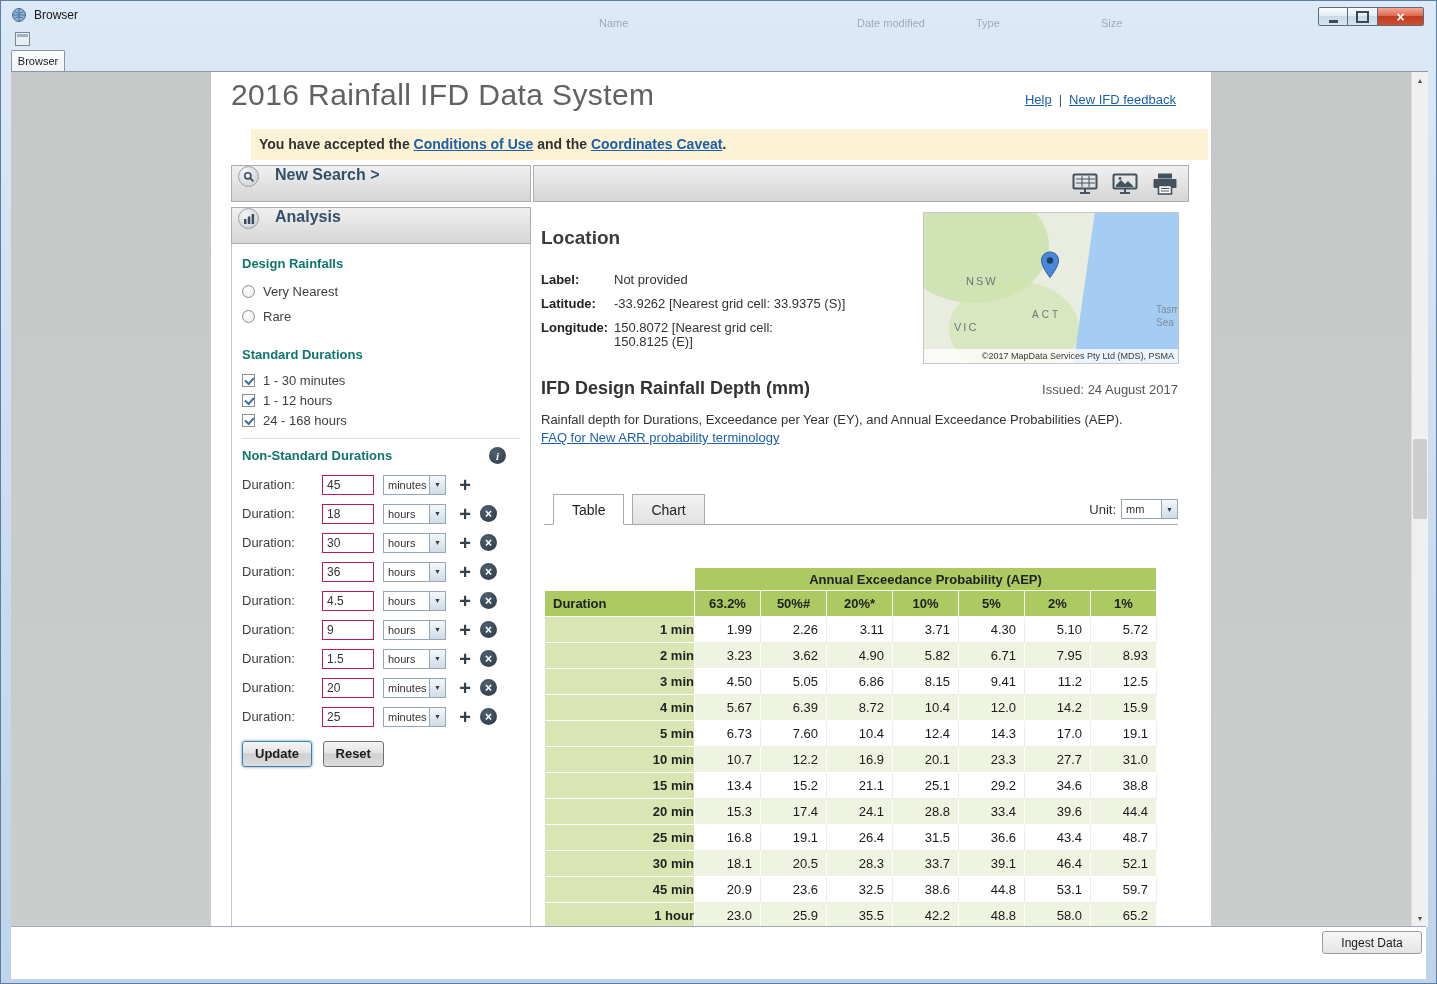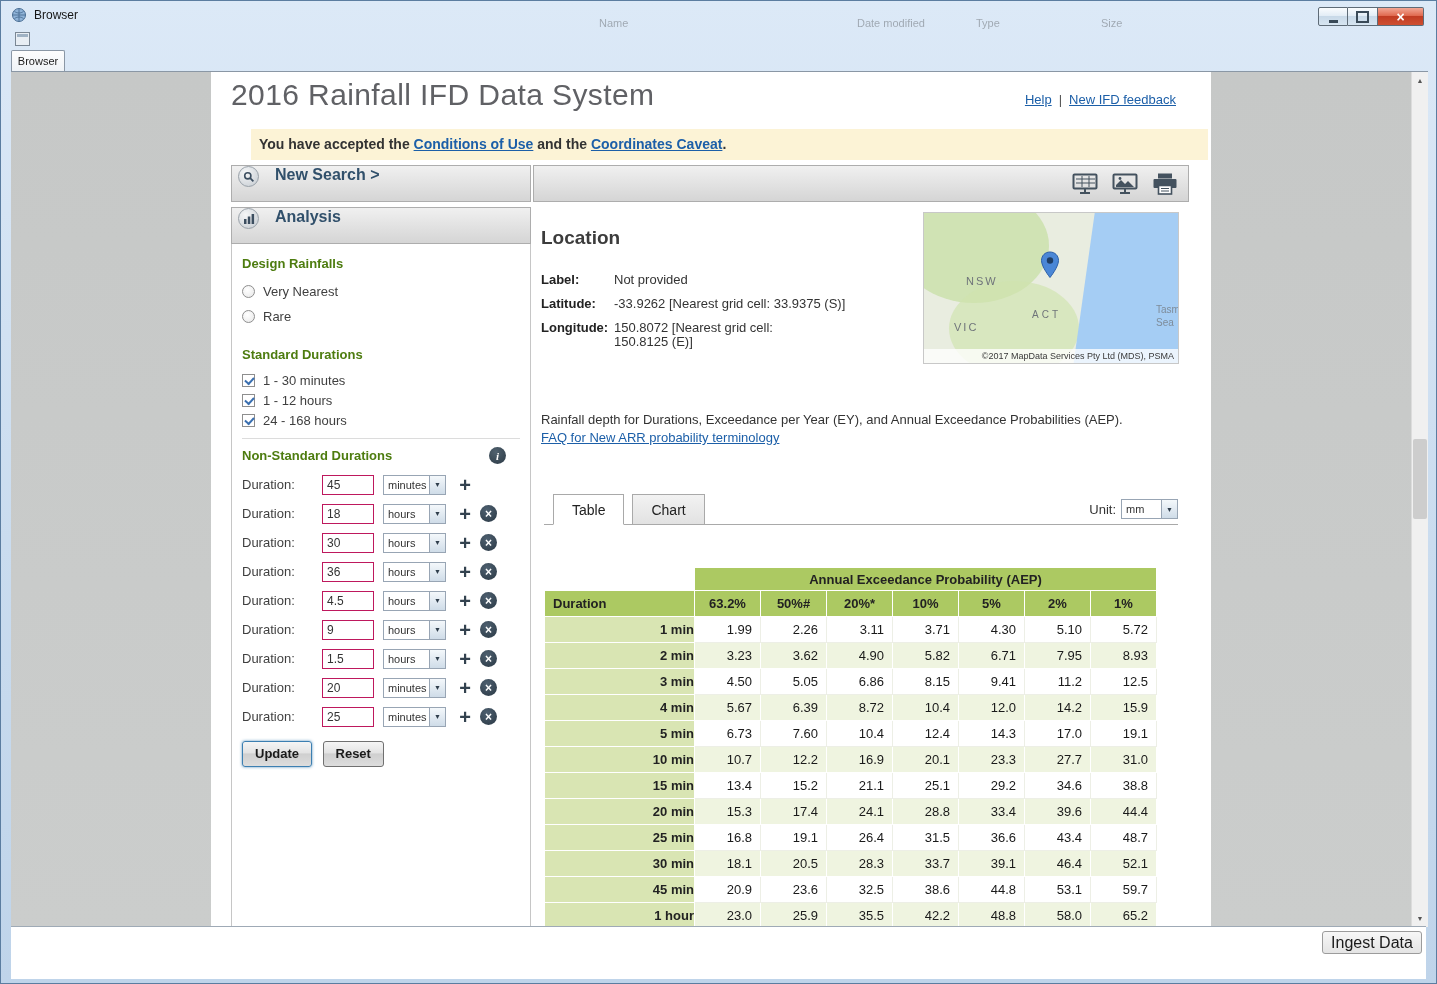--- a/index.html
+++ b/index.html
@@ -45,21 +45,21 @@
   .notice{position:absolute;left:20px;top:57px;width:957px;height:31px;background:#FCF3D6;font-size:14px;font-weight:bold;color:#333;line-height:31px;padding-left:8px;box-sizing:border-box;margin-left:20px;}
   .notice a{color:#1C5FA8;text-decoration:underline;}
 
   
   .sidebar{position:absolute;left:20px;top:93px;width:300px;}
   .side-header{height:37px;background:linear-gradient(180deg,#F0F0F0,#D5D5D5);border:1px solid #ADADAD;display:flex;align-items:flex-start;padding-left:6px;box-sizing:border-box;gap:8px;}
   .side-header+.side-header{margin-top:5px;}
   .hdr-label{margin-left:8px;font-size:16px;font-weight:bold;color:#31506B;}
   .circle-icon{width:21px;height:21px;border-radius:50%;border:1px solid #98A0A8;background:radial-gradient(circle at 35% 30%,#F5F6F7,#C5CBD1);display:flex;align-items:center;justify-content:center;flex:0 0 21px;box-sizing:border-box;}
   .sidebar-body{border:1px solid #C6C6C6;border-top:none;background:#fff;height:683px;padding:12px 10px 0 10px;box-sizing:border-box;}
-  .section-title{font-size:13px;font-weight:bold;color:#4d7c0f;margin:0 0 8px 0;}
+  .section-title{font-size:13px;font-weight:bold;color:#0f766e;margin:0 0 8px 0;}
   .mt18{margin-top:18px;}
   .opt-row{display:flex;align-items:center;height:25px;font-size:13px;color:#3F3F3F;}
   .std-row{display:flex;align-items:center;height:20px;font-size:13px;color:#3F3F3F;}
   .opt-label{margin-left:8px;}
   .radio{width:13px;height:13px;border-radius:50%;border:1px solid #8E8E8E;background:radial-gradient(circle at 40% 35%,#FFF,#E7E7E7);position:relative;flex:0 0 13px;box-sizing:border-box;}
   .radio.selected{border-color:#5E8CB8;}
   .radio.selected::after{content:"";position:absolute;left:2px;top:2px;width:7px;height:7px;border-radius:50%;background:radial-gradient(circle at 40% 35%,#6FA3D8,#2F5F9E);}
   .checkbox{width:13px;height:13px;border:1px solid #8E8E8E;background:#fff;position:relative;flex:0 0 13px;box-sizing:border-box;}
   .checkbox.checked::after{content:"";position:absolute;left:2px;top:2px;width:7px;height:4px;border-left:2px solid #3A6FB0;border-bottom:2px solid #3A6FB0;transform:rotate(-48deg);}
   .divider{border-top:1px solid #DCDCDC;margin:8px 0 8px 0;}
@@ -119,21 +119,21 @@
   .th-banner{background:#ACC962;height:23px;font-weight:bold;color:#222;text-align:center;border:1px solid #fff;}
   .ifd-table .hdr th{background:#ACC962;height:26px;font-weight:bold;color:#222;text-align:center;border:1px solid #fff;}
   .ifd-table .hdr th.dur-h{text-align:left;padding-left:8px;}
   .ifd-table td{height:26px;border:1px solid #fff;}
   .ifd-table td.dur{background:#D9E5B3;font-weight:bold;color:#222;padding-left:8px;text-align:right;}
   .ifd-table td.val{text-align:right;padding-right:8px;color:#1A1A1A;background:#fff;border:1px solid #EDEFE6;}
   .ifd-table tr.alt td.val{background:#EFF4E0;border:1px solid #fff;}
 
   
   .bottombar{position:absolute;top:925px;left:10px;right:10px;bottom:4px;background:#fff;border-top:1px solid #9FAAB6;}
-  .ingest-btn{position:absolute;top:4px;right:4px;width:100px;height:23px;background:linear-gradient(180deg,#F7F7F7,#E4E4E4);border:1px solid #9C9C9C;border-radius:3px;font-size:16px;color:#1A1A1A;display:flex;align-items:center;justify-content:center;box-sizing:border-box;}
+  .ingest-btn{position:absolute;top:4px;right:4px;width:100px;height:23px;background:linear-gradient(180deg,#F7F7F7,#E4E4E4);border:1px solid #9C9C9C;border-radius:3px;font-size:12px;color:#1A1A1A;display:flex;align-items:center;justify-content:center;box-sizing:border-box;}
 </style>
 </head>
 <body>
 
 <div class="window">
 
   <div class="titlebar">
     <svg class="app-icon" viewBox="0 0 16 16">
       <circle cx="8" cy="8" r="6.5" fill="#8FB3D8" stroke="#4A6E94"></circle>
       <path d="M1.5 8h13M8 1.5v13M3.5 4.5c3 2 6 2 9 0M3.5 11.5c3-2 6-2 9 0" stroke="#4A6E94" fill="none" stroke-width="0.9"></path>
@@ -398,20 +398,24 @@
           <span class="map-label lbl-act">ACT</span>
           <span class="map-label lbl-vic">VIC</span>
           <span class="map-label lbl-tas">Tasman Sea</span>
           <svg class="map-pin" width="20" height="28" viewBox="0 0 20 28">
             <path d="M10 1C5 1 1.5 4.8 1.5 9.5c0 6.5 8.5 17 8.5 17s8.5-10.5 8.5-17C18.5 4.8 15 1 10 1z" fill="#4A87D6" stroke="#2C5FA8"></path>
             <circle cx="10" cy="9.5" r="3.2" fill="#1E3E66"></circle>
           </svg>
           <div class="map-attr">©2017 MapData Services Pty Ltd (MDS), PSMA</div>
         </div>
 
+        <div class="ifd-head">
+          <h2 class="ifd-title">IFD Design Rainfall Depth (mm)</h2>
+          <span class="ifd-issued">Issued: 24 August 2017</span>
+        </div>
         <div class="ifd-desc">Rainfall depth for Durations, Exceedance per Year (EY), and Annual Exceedance Probabilities (AEP).</div>
         <a class="faq-link">FAQ for New ARR probability terminology</a>
 
         <div class="tabs">
           <div class="tab active">Table</div>
           <div class="tab">Chart</div>
         </div>
         <div class="tabs-line"></div>
 
         <div class="unit-box">

